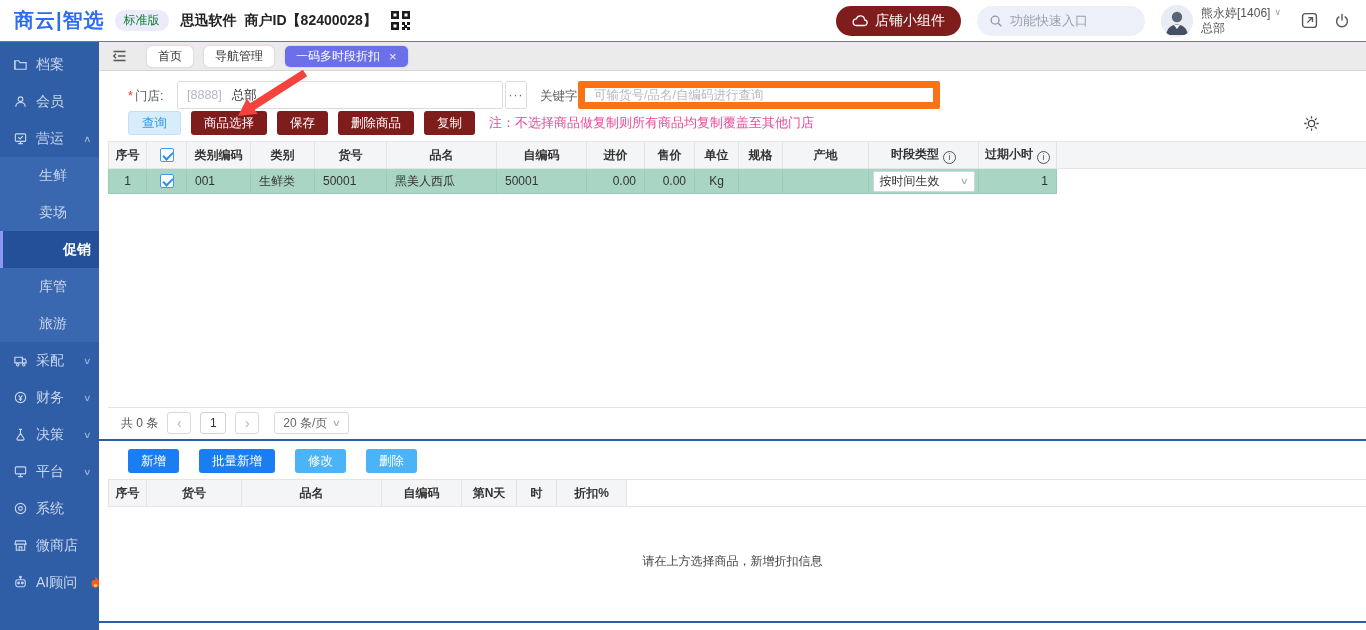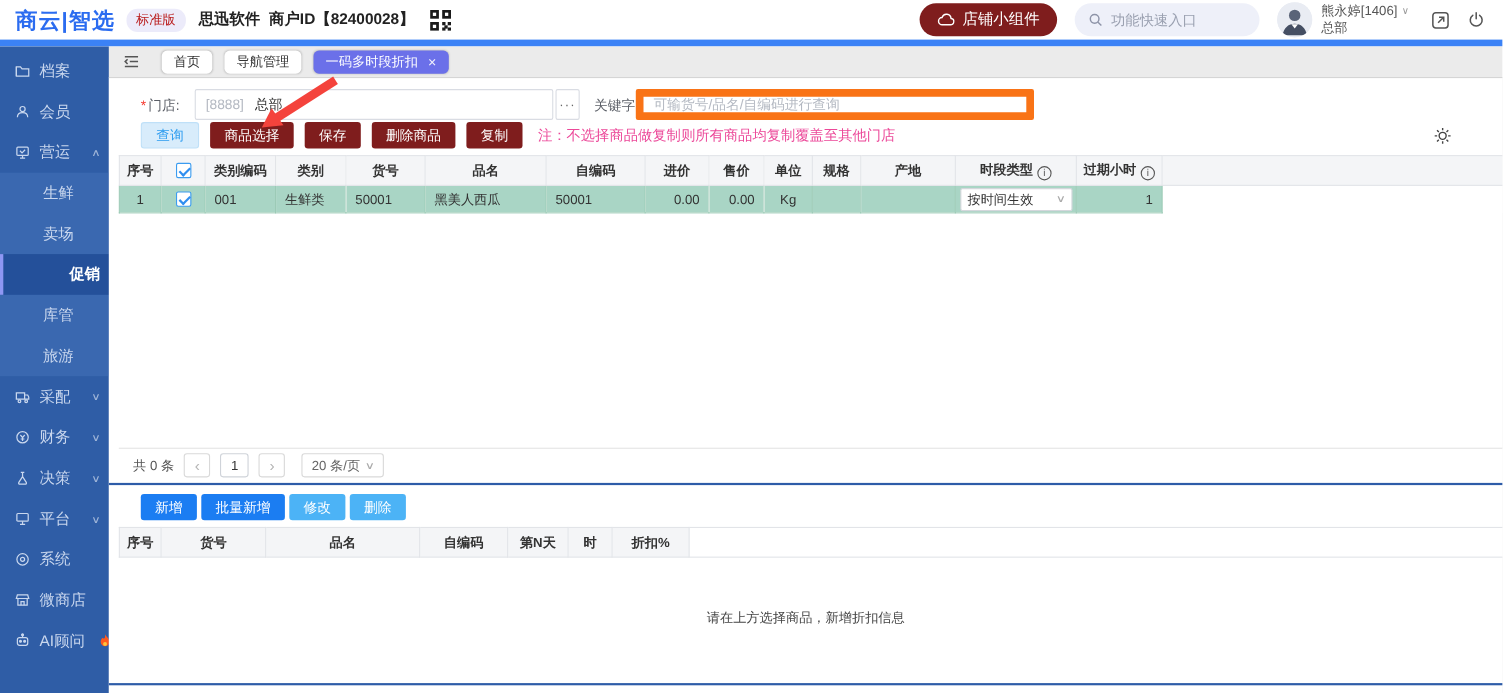--- a/index.html
+++ b/index.html
@@ -1,22 +1,22 @@
 <!DOCTYPE html>
 <html><head>
 <meta charset="utf-8">
 <style>
   * { margin:0; padding:0; box-sizing:border-box; }
   html,body { width:1366px; height:630px; overflow:hidden; }
   body { font-family:"Liberation Sans", sans-serif; font-size:12px; color:#333; background:#fff; position:relative; }
 
   
-  .header { position:absolute; top:0; left:0; right:0; height:42px; background:#fff; display:flex; align-items:center; padding:0 16px 0 14px; border-bottom:6px solid #3b82f6; z-index:5; }
+  .header { position:absolute; top:0; left:0; right:0; height:42px; background:#fff; display:flex; align-items:center; padding:0 16px 0 14px; border-bottom:1px solid #3b82f6; z-index:5; }
   .logo { font-size:20px; font-weight:bold; color:#2b6cf0; letter-spacing:1px; white-space:nowrap; }
-  .edition-tag { margin-left:10px; background:#ecebfa; color:#b91c1c; font-size:12px; padding:2px 9px; border-radius:10px; white-space:nowrap; }
+  .edition-tag { margin-left:10px; background:#ecebfa; color:#15803d; font-size:12px; padding:2px 9px; border-radius:10px; white-space:nowrap; }
   .vendor, .merchant { margin-left:12px; font-size:14px; color:#222; font-weight:bold; white-space:nowrap; }
   .merchant { margin-left:8px; }
   .qr-wrap { margin-left:14px; display:flex; align-items:center; }
   .header-right { margin-left:auto; display:flex; align-items:center; gap:16px; }
   .widget-btn { background:#7f1d1d; color:#fff; border:none; border-radius:16px; height:30px; padding:0 16px; display:flex; align-items:center; gap:7px; font-size:14px; font-family:inherit; cursor:pointer; }
   .quick-search { width:168px; height:30px; background:#eef0f9; border-radius:16px; display:flex; align-items:center; padding:0 12px; gap:7px; }
   .quick-search input { border:none; background:transparent; outline:none; width:110px; font-size:13px; color:#1d4ed8; font-family:inherit; }
   .quick-search input::placeholder { color:#9aa0b0; }
   .user-block { display:flex; align-items:center; gap:8px; }
   .avatar { width:32px; height:32px; border-radius:50%; background:#e9ecf3; display:flex; align-items:center; justify-content:center; overflow:hidden; }
@@ -87,21 +87,21 @@
   .mini-select .sel-txt { flex:1; text-align:left; color:#333; font-size:12px; }
   .sel-caret { font-size:9px; color:#aaa; transform:scaleX(1.4); }
 
   
   .pager { position:absolute; top:336px; left:9px; right:0; height:31px; border-top:1px solid #e4e4e4; display:flex; align-items:center; gap:9px; padding-left:13px; color:#555; font-size:12px; background:#fff; }
   .pg-btn { width:24px; height:22px; border:1px solid #d9d9d9; border-radius:3px; background:#fff; color:#b5b5b5; display:flex; align-items:center; justify-content:center; font-size:14px; cursor:pointer; }
   .pg-num { width:26px; height:22px; border:1px solid #cfd3d9; border-radius:3px; background:#fff; color:#333; display:flex; align-items:center; justify-content:center; }
   .pg-size { height:22px; border:1px solid #d9d9d9; border-radius:3px; background:#fff; color:#666; display:flex; align-items:center; gap:6px; padding:0 8px; margin-left:6px; cursor:pointer; }
 
   .splitter { position:absolute; top:368px; left:0; right:0; height:2px; background:#2e5ca8; }
-  .toolbar2 { position:absolute; top:378px; left:29px; height:24px; display:flex; align-items:center; gap:4px; }
+  .toolbar2 { position:absolute; top:378px; left:29px; height:24px; display:flex; align-items:center; gap:20px; }
   .empty-text { position:absolute; top:482px; left:0; right:0; text-align:center; color:#444; font-size:12px; }
   .bottom-line { position:absolute; top:550px; left:0; right:0; height:2px; background:#2e5ca8; }
 
   
   .anno { position:absolute; left:225px; top:62px; z-index:20; pointer-events:none; }
 
   svg { display:block; }
 </style>
 </head>
 <body>

